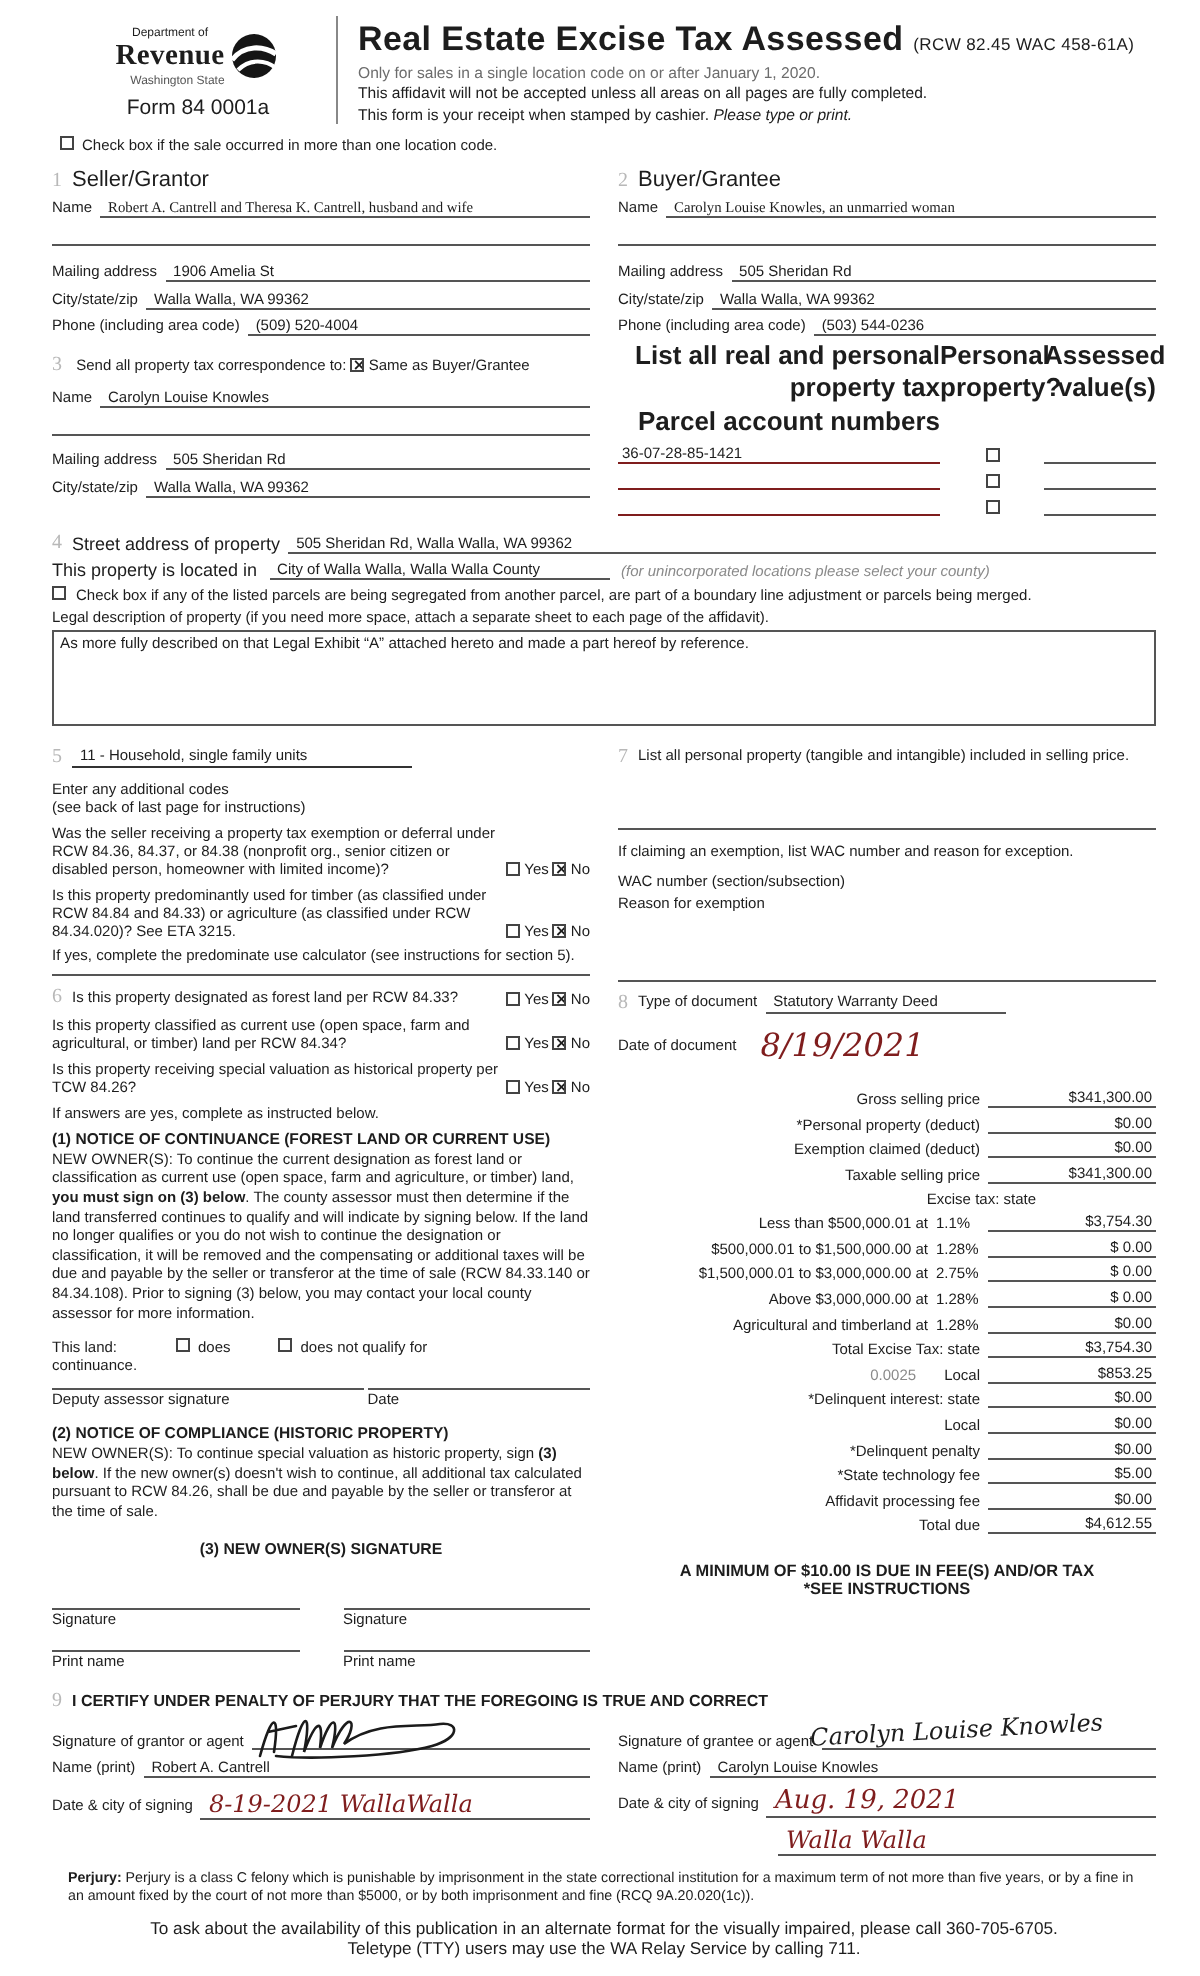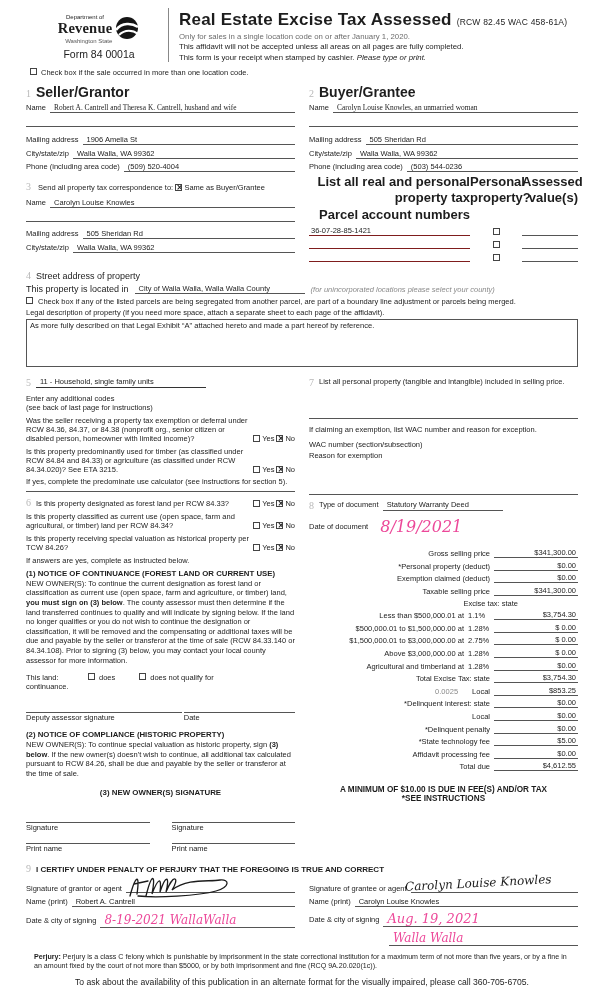--- a/index.html
+++ b/index.html
@@ -23,29 +23,29 @@
   
   .cbx{display:inline-block;width:7px;height:7px;border:1px solid #444;font:bold 8px/6.5px "DejaVu Sans",sans-serif;
        text-align:center;vertical-align:-1px;overflow:hidden}
   .checksrow{display:flex;margin-top:6px}
   .checksrow>div{display:flex;gap:4px}
   .chkl{width:52%;padding-left:4px}
   .chkr{width:48%}
   .chknote{margin-top:1px}
   
   .sec{color:#b8b8b8;font-size:10px;font-family:"Liberation Serif",serif;margin-right:5px}
-  .secheading{font-weight:bold;font-size:14px}
+  .secheading{font-weight:normal;font-size:11px}
   .twocol{display:flex;gap:14px}
   .col{flex:1;min-width:0}
   .frow{display:flex;margin-top:3.5px}
   .frow .lbl{white-space:nowrap;margin-right:4px}
   .fill{flex:1;border-bottom:1px solid #555;min-height:9px;padding:0 2px 0 4px}
   .seriffill{font-family:"Liberation Serif",serif;font-size:7.4px}
   .blankline{border-bottom:1px solid #555;height:10px;margin-top:4px}
-  .hand{font-family:"DejaVu Serif",serif;font-style:italic;color:#ec4899}
+  .hand{font-family:"DejaVu Serif",serif;font-style:italic;color:#7f1d1d}
   
   .phead{display:flex;font-weight:bold;text-align:right;margin-top:2px;font-size:13px;line-height:1.25}
   .pc1{flex:1}.pc2{width:52px}.pc3{width:56px}
   .prow{display:flex;align-items:flex-end;height:13px}
   .prow .pc1{border-bottom:1px solid #7f1d1d;padding-left:2px}
   .prow .pc2{text-align:center}
   .prow .pc3{border-bottom:1px solid #555}
   
   .s4row{display:flex;align-items:flex-end;margin-top:3px}
   .legalbox{border:1px solid #555;height:48px;margin-top:2px;padding:1.5px 3px;font-size:7.6px}
@@ -204,20 +204,21 @@
           <span class="pc3"></span>
         </div>
       </div>
     </div>
   </div>
 
   <div style="margin-top:8px">
     <div class="s4row">
       <span class="sec">4</span>
       <span style="font-size:9px;white-space:nowrap;margin-right:4px">Street address of property</span>
+      <span class="fill">505 Sheridan Rd, Walla Walla, WA 99362</span>
     </div>
     <div class="s4row">
       <span style="font-size:9px;white-space:nowrap;margin-right:6px">This property is located in</span>
       <span class="fill" style="flex:0 0 170px">City of Walla Walla, Walla Walla County</span>
       <span class="italic" style="color:#8a8a8a;margin-left:6px">(for unincorporated locations please select your county)</span>
     </div>
     <div class="s4row" style="align-items:flex-start">
       <span class="cbx" style="margin-right:5px"></span>
       <span>Check box if any of the listed parcels are being segregated from another parcel, are part of a boundary line adjustment or parcels being merged.</span>
     </div>
@@ -291,21 +292,21 @@
 
         <div style="display:flex;margin-top:8px;align-items:flex-start">
           <span style="width:62px">This land:</span>
           <span class="cbx"></span>
           <span style="margin:0 24px 0 4px">does</span>
           <span class="cbx"></span>
           <span style="margin-left:4px">does not qualify for</span>
         </div>
         <div>continuance.</div>
 
-        <div style="display:flex;gap:2px;margin-top:14px">
+        <div style="display:flex;gap:2px;">
           <div style="flex:1.4">
             <div class="blankline" style="margin-top:0;height:8px"></div>
             <div>Deputy assessor signature</div>
           </div>
           <div style="flex:1">
             <div class="blankline" style="margin-top:0;height:8px"></div>
             <div>Date</div>
           </div>
         </div>
 

